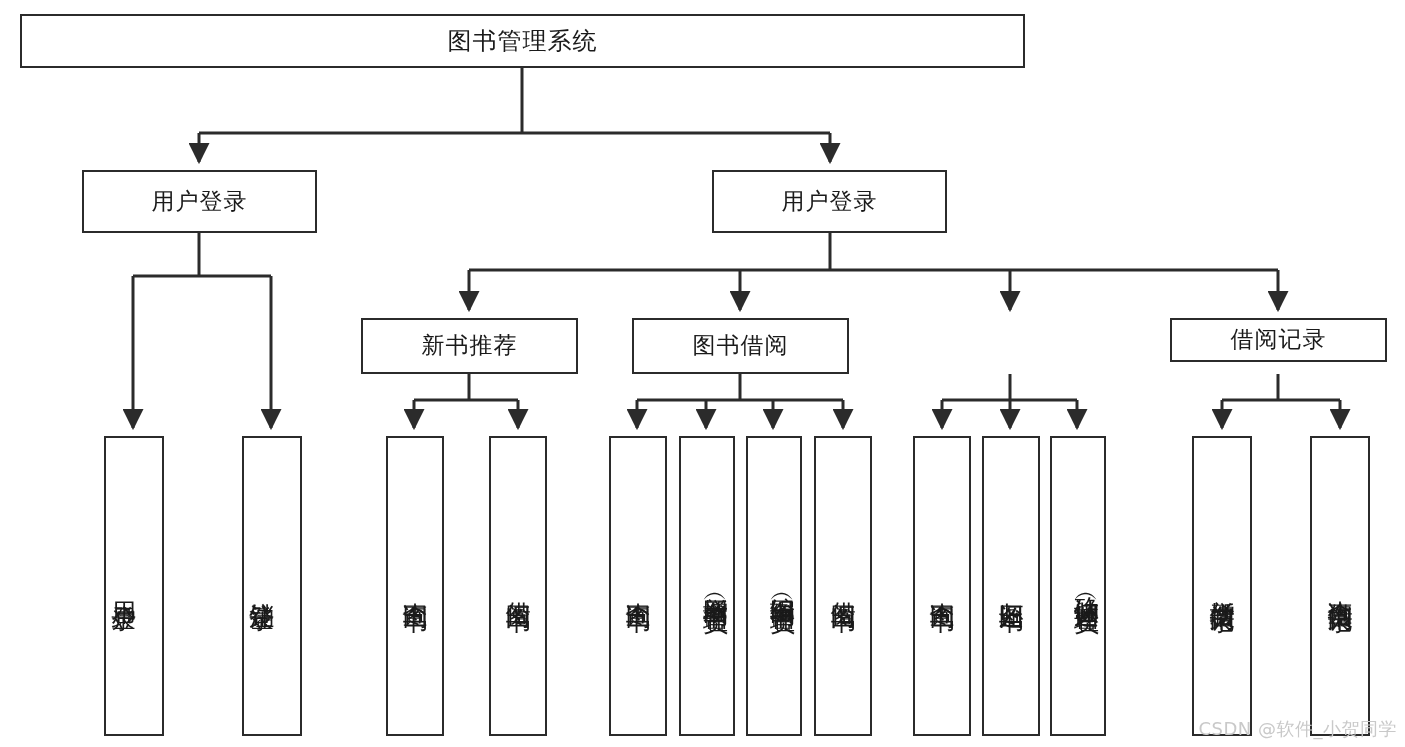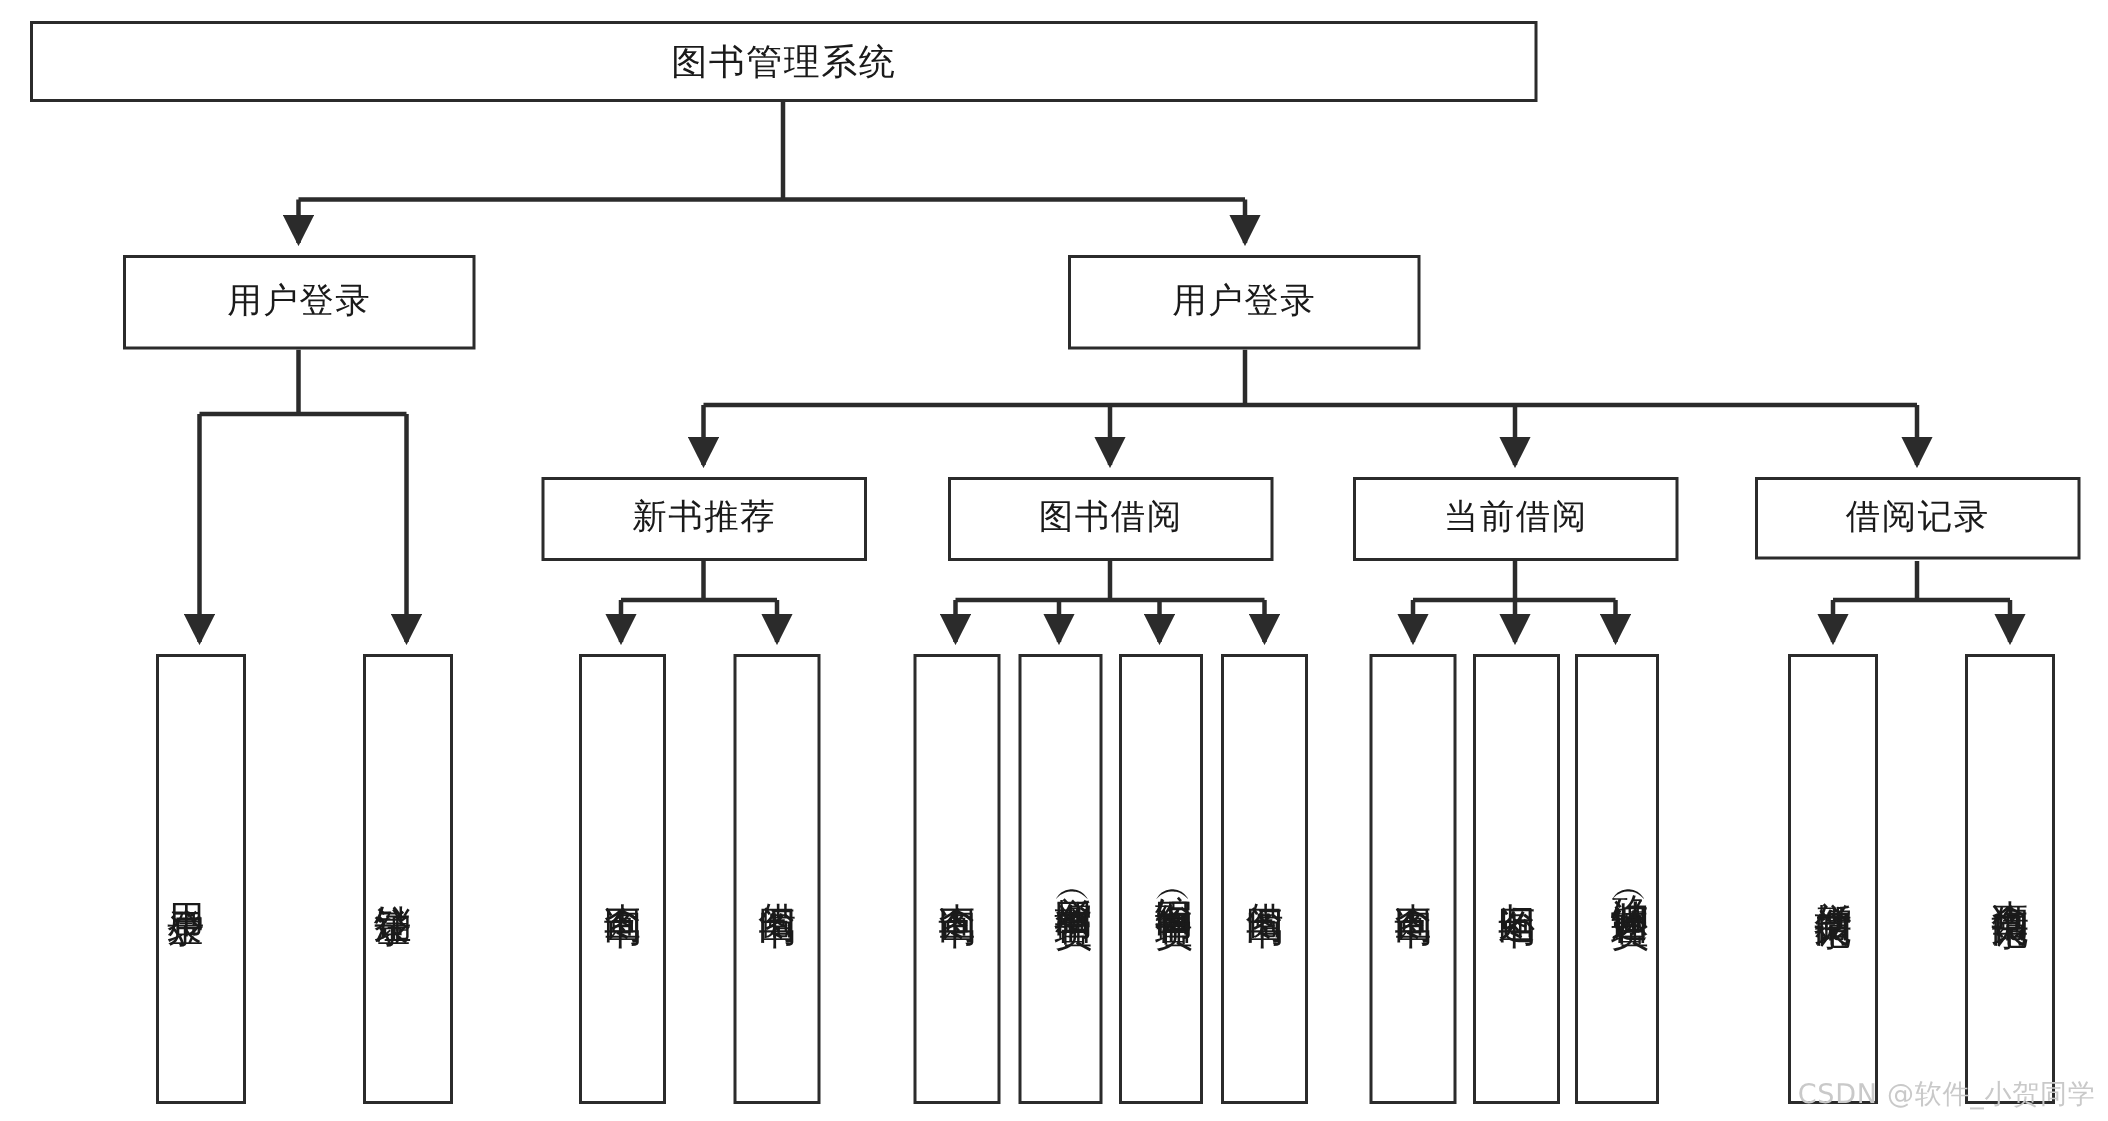--- a/index.html
+++ b/index.html
@@ -113,22 +113,21 @@
     </g>
   </svg>
 
   <div class="node h root" style="left:20px; top:14px; width:1005px; height:54px;">图书管理系统</div>
 
   <div class="node h" style="left:82px; top:170px; width:235px; height:63px;">用户登录</div>
   <div class="node h" style="left:712px; top:170px; width:235px; height:63px;">用户登录</div>
 
   <div class="node h" style="left:361px; top:318px; width:217px; height:56px;">新书推荐</div>
   <div class="node h" style="left:632px; top:318px; width:217px; height:56px;">图书借阅</div>
-  <div class="node h" style="left:902px; top:318px; width:217px; height:56px;">当前借阅</div>
-  <div class="node h" style="left:1170px; top:318px; width:217px; height:55px;">借阅记录</div>
+  <div class="node h" style="left:1170px; top:318px; width:217px; height:44px;">借阅记录</div>
 
   <div class="node v align-end" style="left:104px; top:436px; width:60px; height:300px;">用户登录</div>
   <div class="node v align-end" style="left:242px; top:436px; width:60px; height:300px;">注销登录</div>
 
   <div class="node v align-mid" style="left:386px; top:436px; width:58px; height:300px;">查询图书</div>
   <div class="node v align-mid" style="left:489px; top:436px; width:58px; height:300px;">借阅图书</div>
 
   <div class="node v align-mid" style="left:609px; top:436px; width:58px; height:300px;">查询图书</div>
   <div class="node v align-start" style="left:679px; top:436px; width:56px; height:300px;">新增图书（管理员）</div>
   <div class="node v align-start" style="left:746px; top:436px; width:56px; height:300px;">编辑图书（管理员）</div>

